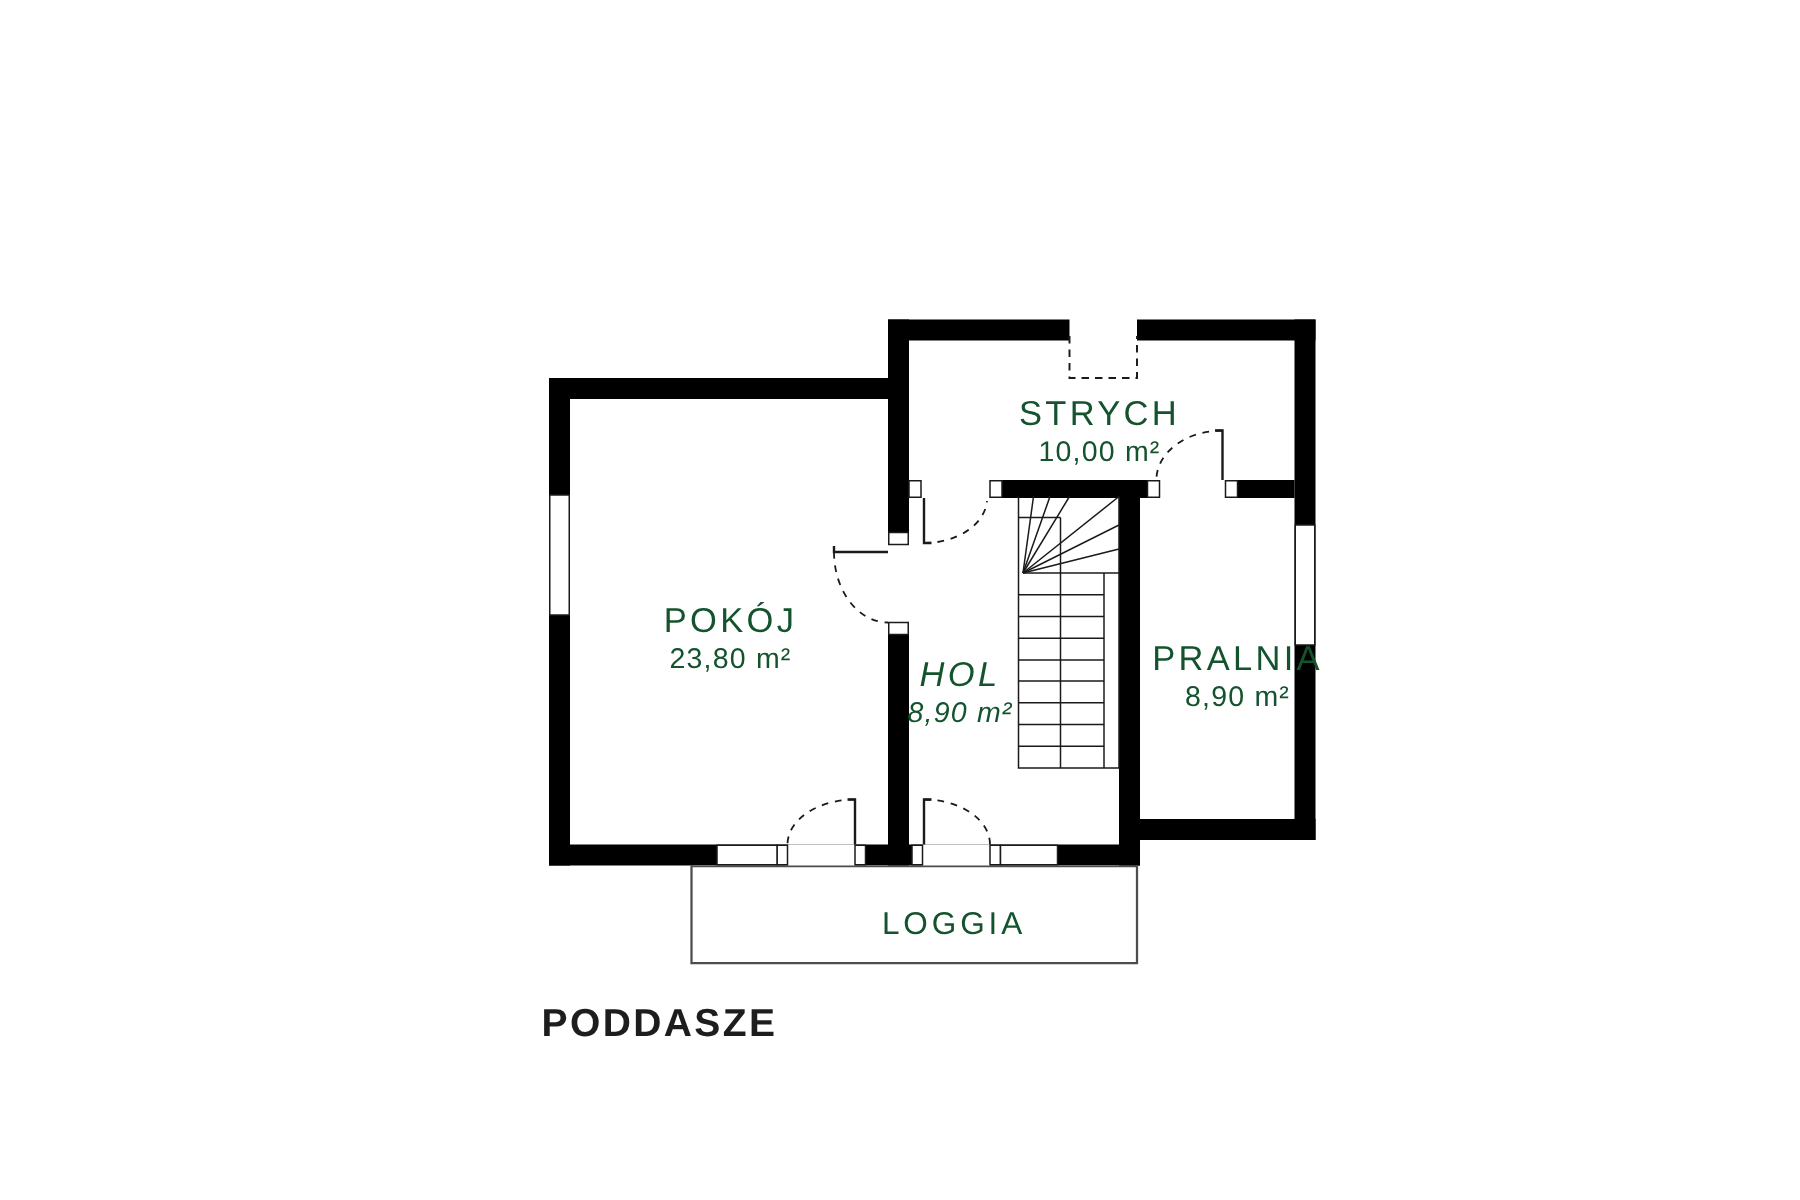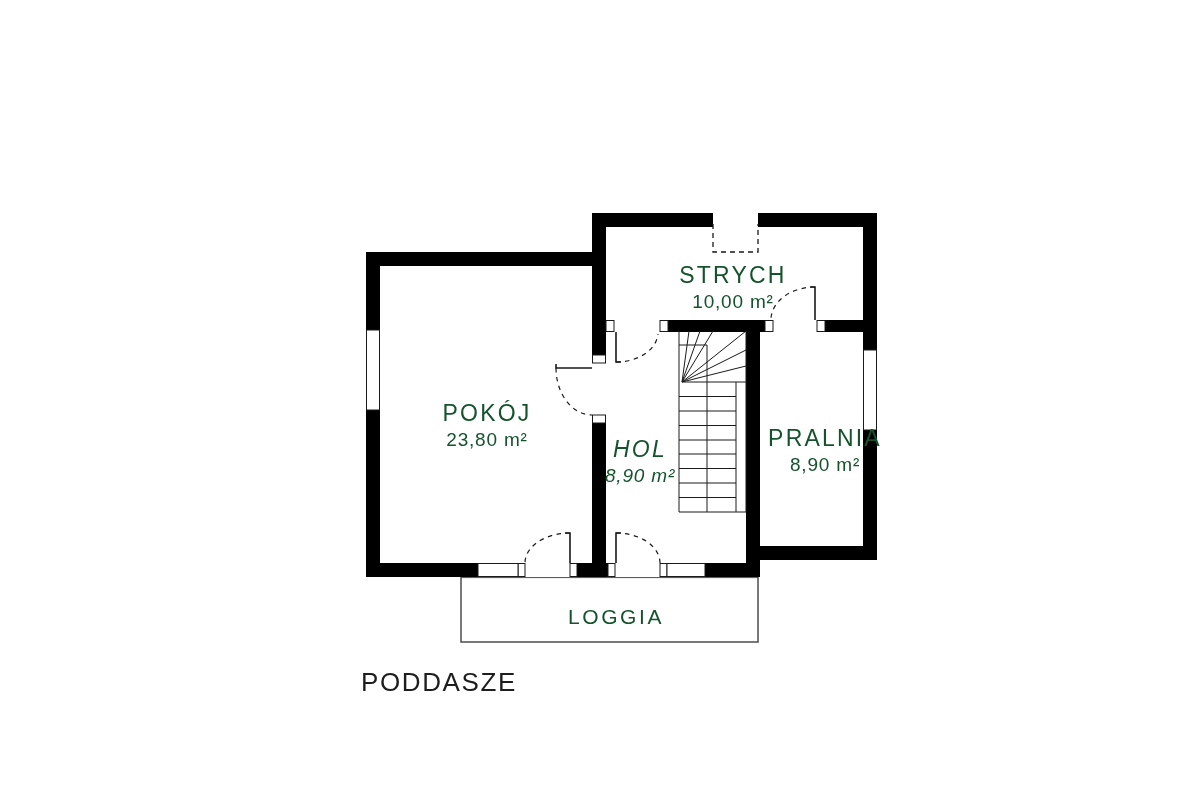--- a/index.html
+++ b/index.html
@@ -46,21 +46,21 @@
     letter-spacing: 2.6px;
   }
   .plan-title {
     position: absolute;
     left: 361px;
     top: 682px;
     transform: translateY(-50%);
     font-size: 26px;
     letter-spacing: 1.6px;
     color: #1d1d1d;
-    font-weight: 400;
+    font-weight: 700;
     white-space: nowrap;
   }
 </style>
 </head>
 <body>
 
 <div class="stage">
 
   <svg class="plan-svg" width="1200" height="800" viewBox="0 0 1200 800">
 
@@ -177,19 +177,19 @@
   <div class="room-label" style="left:733px; top:288px;">
     <span class="room-name">STRYCH</span>
     <span class="room-area">10,00 m²</span>
   </div>
 
   <div class="room-label" style="left:812px; top:451px;margin-left:13px;">
     <span class="room-name">PRALNIA</span>
     <span class="room-area">8,90 m²</span>
   </div>
 
-  <div class="room-label loggia-label" style="left:616px; top:617px;">
+  <div class="room-label loggia-label" style="left:636px; top:617px;">
     <span class="room-name">LOGGIA</span>
   </div>
 
   <div class="plan-title">PODDASZE</div>
 
 </div>
 
 </body></html>

